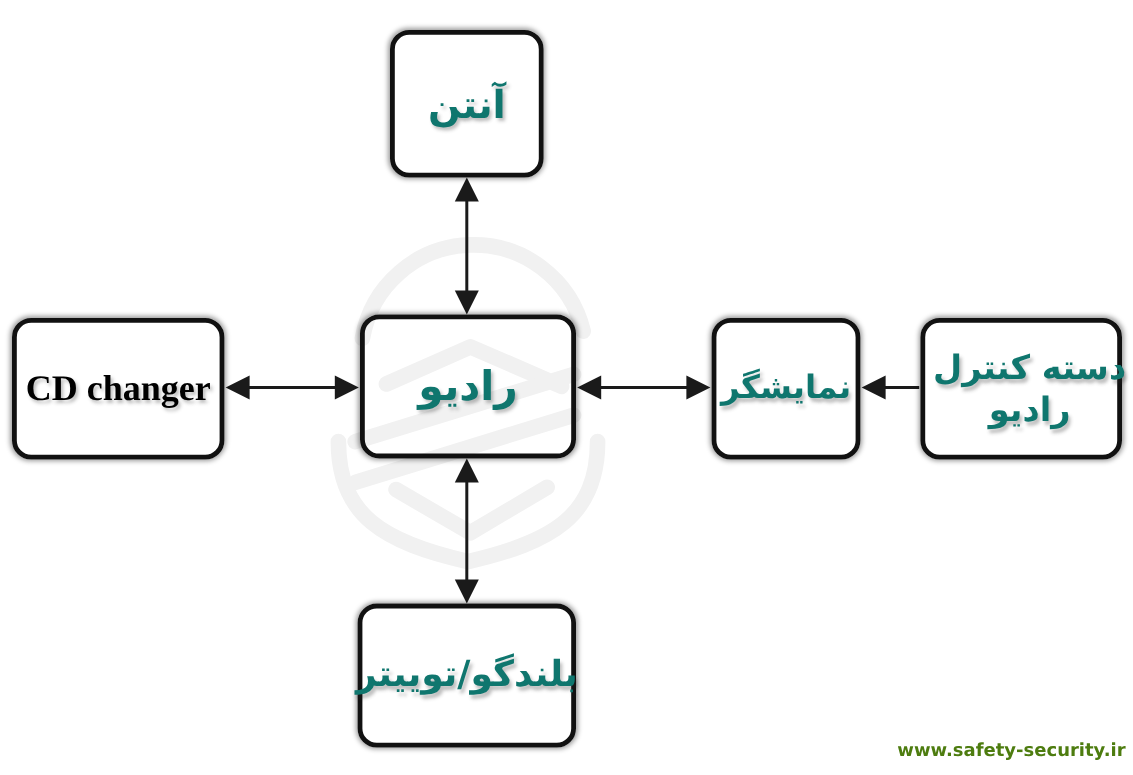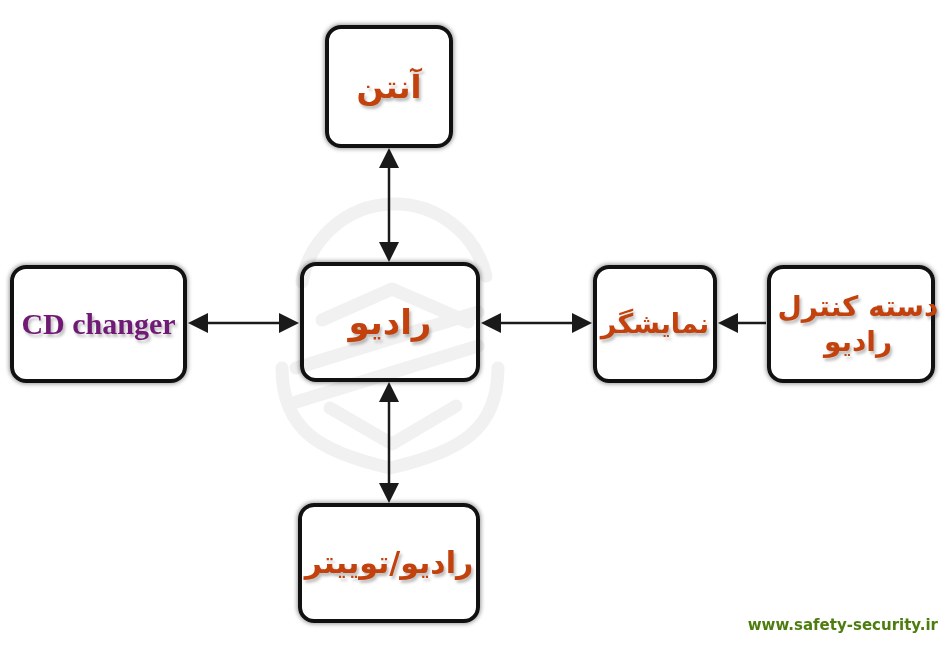--- a/index.html
+++ b/index.html
@@ -32,36 +32,36 @@
     border-radius: 16px;
     background: transparent;
     box-shadow: 0 0 4px 1px rgba(0,0,0,0.40);
     display: flex;
     flex-direction: column;
     align-items: center;
     justify-content: center;
     text-align: center;
   }
   .node .label {
-    color: #c2410c;
+    color: #0f766e;
     font-weight: bold;
     text-shadow: 2px 3px 3px rgba(40,40,40,0.30);
     white-space: nowrap;
     line-height: 1.25;
   }
   .fa { direction: rtl; }
   .node-antenna  { left: 325px; top: 25px;  width: 128px; height: 123px; }
   .node-antenna .label { font-size: 32px; }
   .node-radio    { left: 300px; top: 262px; width: 180px; height: 120px; }
   .node-radio .label { font-size: 34px; }
   .node-cd       { left: 10px;  top: 265px; width: 177px; height: 118px; }
   .node-cd .label {
     font-size: 30px;
     font-family: "Liberation Serif", "DejaVu Serif", serif;
-    color: #701a75;
+    color: #000000;
   }
   .node-display  { left: 593px; top: 265px; width: 124px; height: 118px; }
   .node-display .label { font-size: 27px; }
   .node-control  { left: 767px; top: 265px; width: 168px; height: 118px; }
   .node-control .label { font-size: 28px; margin-left: 14px; }
   .node-speaker  { left: 298px; top: 503px; width: 182px; height: 120px; }
   .node-speaker .label { font-size: 30px; }
   .footer-url {
     position: absolute;
     right: 6px;
@@ -143,18 +143,18 @@
   <div class="node node-display">
     <span class="label fa" lang="fa" dir="rtl">نمایشگر</span>
   </div>
 
   <div class="node node-control">
     <span class="label fa" lang="fa" dir="rtl">دسته کنترل</span>
     <span class="label fa" lang="fa" dir="rtl">رادیو</span>
   </div>
 
   <div class="node node-speaker">
-    <span class="label fa" lang="fa" dir="rtl">رادیو/توییتر</span>
+    <span class="label fa" lang="fa" dir="rtl">بلندگو/توییتر</span>
   </div>
 
   <div class="footer-url">www.safety-security.ir</div>
 
 </div>
 
 </body></html>

